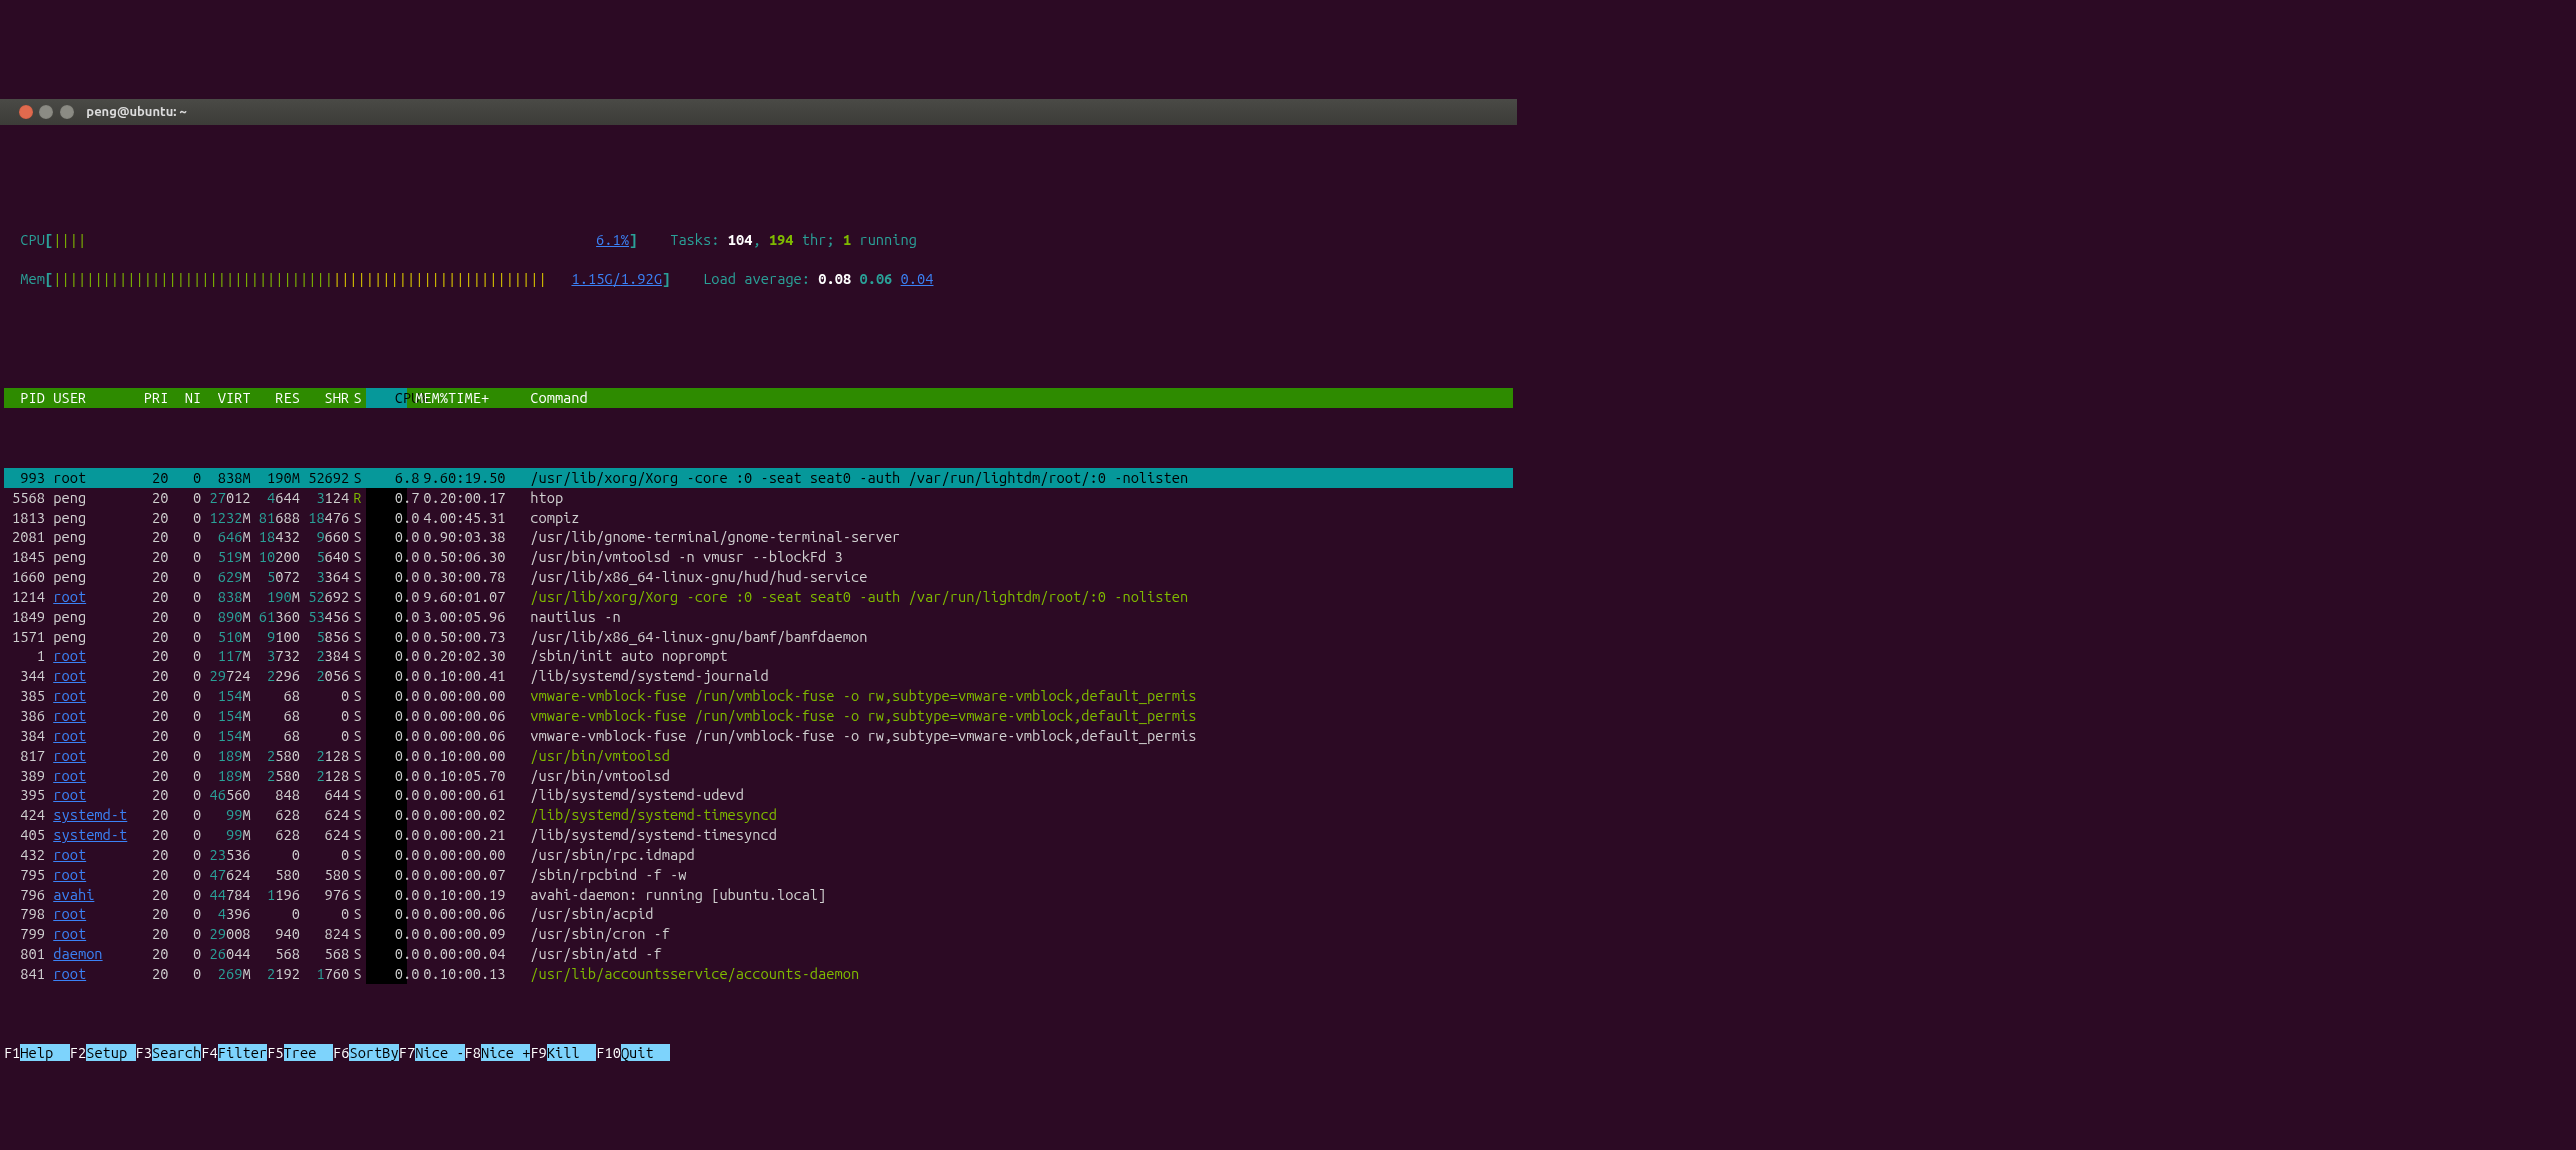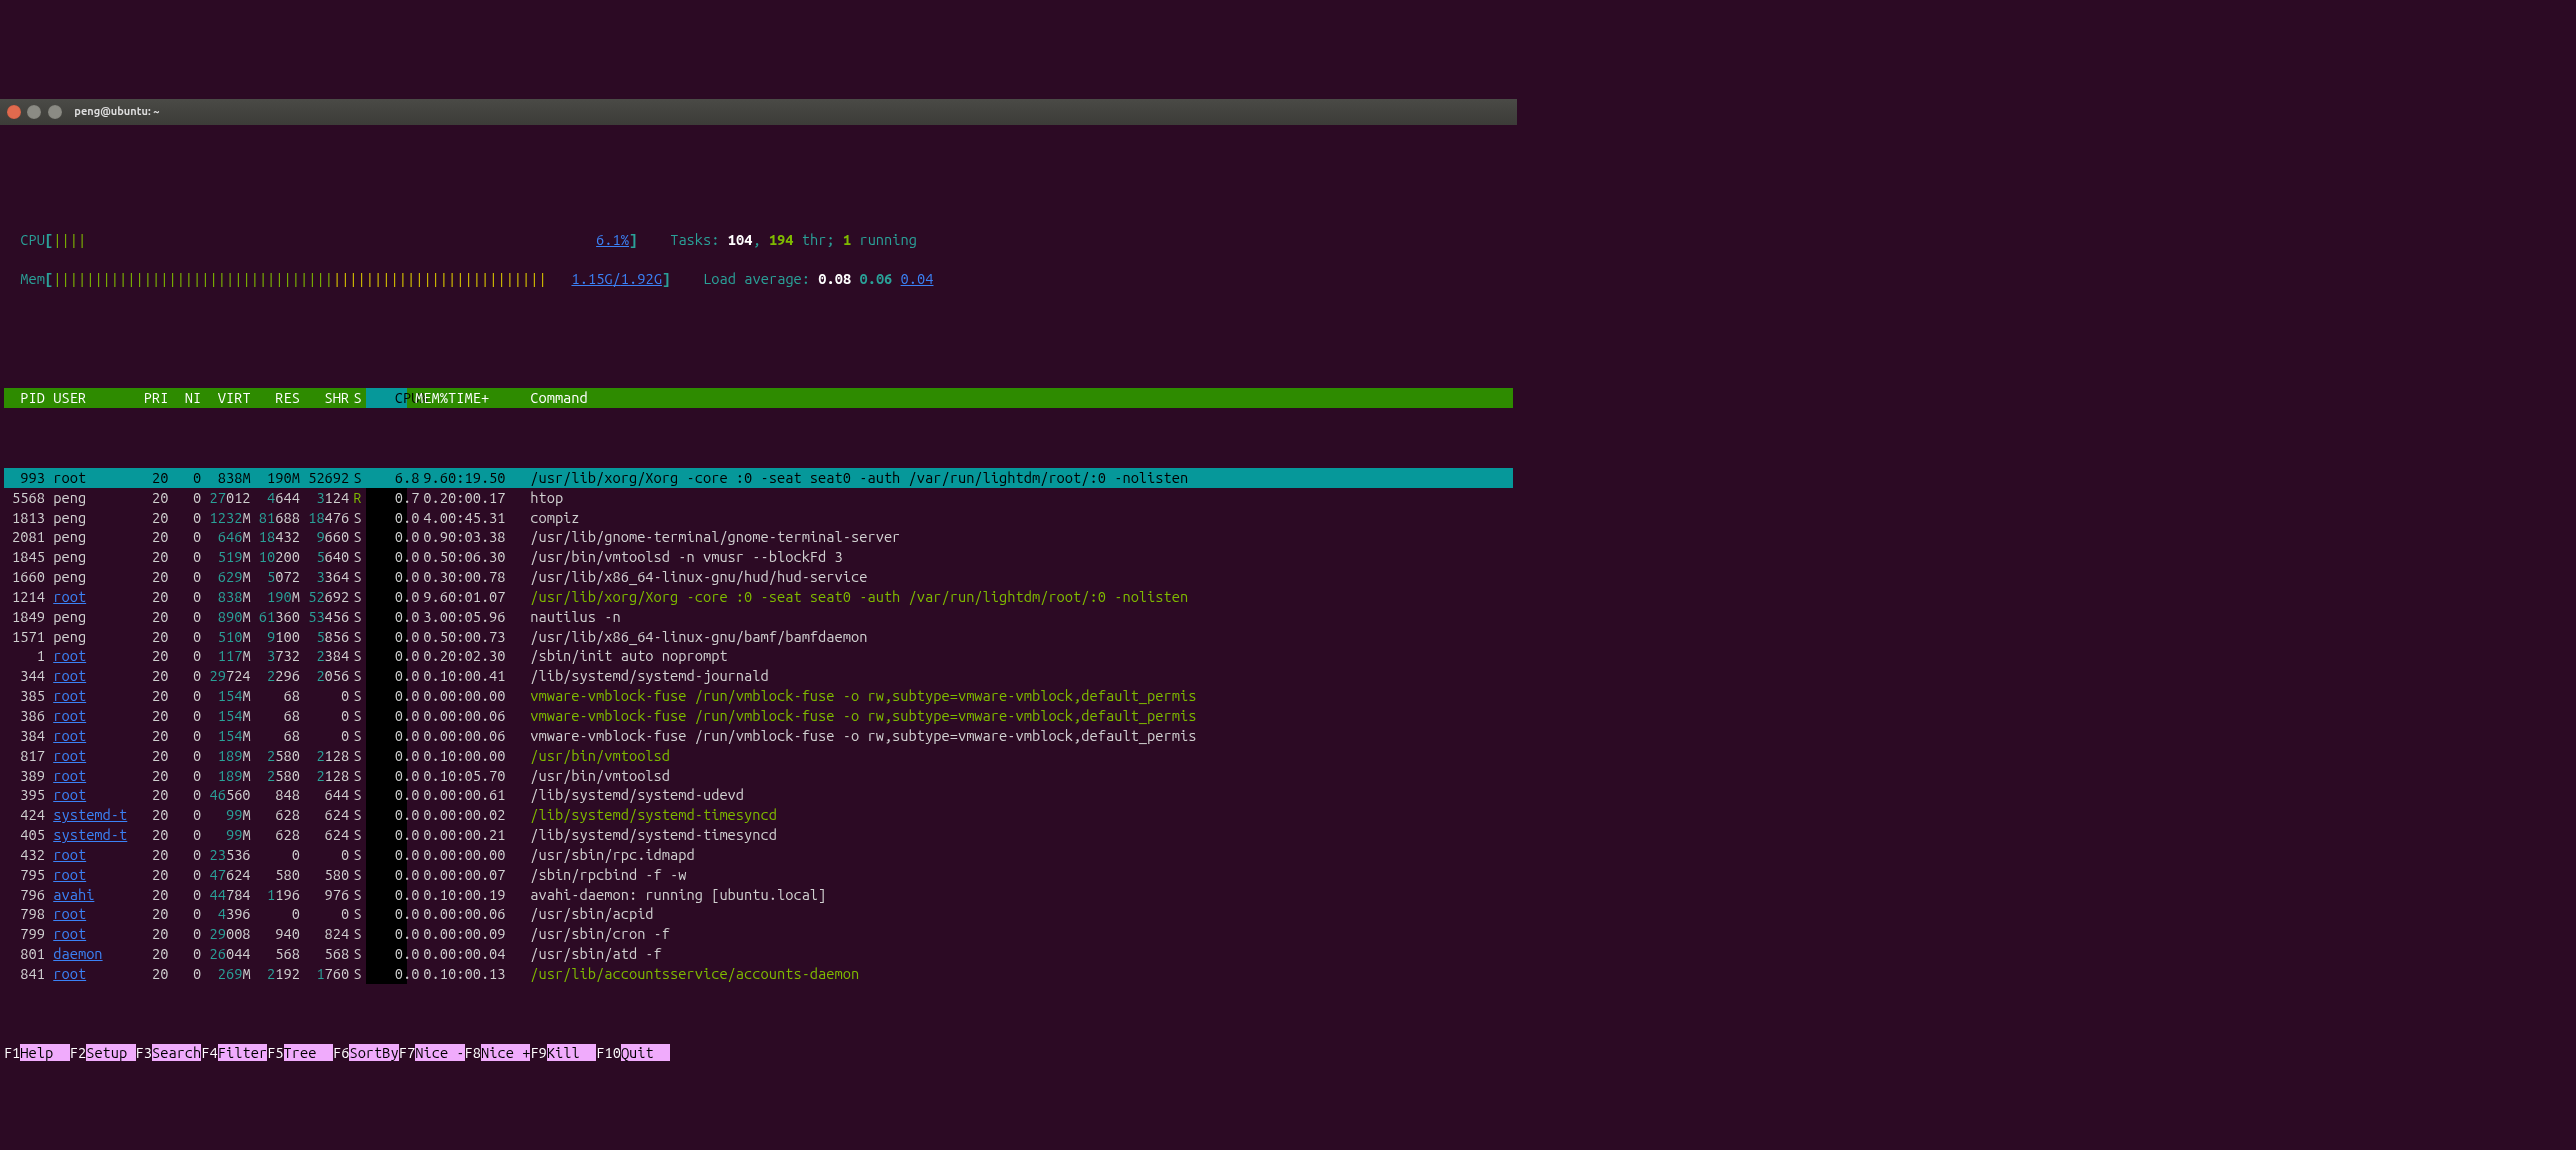--- a/index.html
+++ b/index.html
@@ -12,24 +12,24 @@
     white-space: pre;
     overflow: hidden;
     width: 1517px;
   }
   
   .titlebar {
     height: 25.4px;
     background: linear-gradient(#4a4a46, #3c3c38);
     display: flex;
     align-items: center;
-    padding: 0 7px;
+    padding: 0 19px;
     color: #dcdcdc;
     font-family: "Ubuntu", sans-serif;
-    font-size: 11px;
+    font-size: 13px;
     font-weight: bold;
   }
   .wbtn {
     width: 13.7px; height: 13.7px; border-radius: 6.8px;
     display: inline-block; margin-right: 6.8px;
     box-shadow: inset 0 0 1px rgba(0,0,0,.4);
   }
   .wbtn.close { background: #e06a4e; }
   .wbtn.min   { background: #8b8b84; }
   .wbtn.max   { background: #8b8b84; }
@@ -51,21 +51,21 @@
   
   .colhdr { background: #2e8b00; color: #ffffff; display: block; }
   .sortcol { background: #06989a; color: #000000; }
 
   
   .selrow { background: #06989a; color: #000000; }
 
   
   .footer { position: relative; }
   .fkey  { color: #ffffff; }
-  .flabel{ background: #f0abfc; color: #000000; }
+  .flabel{ background: #7dd3fc; color: #000000; }
 
   
   .c-pid   { display: inline-block; width: 5ch;  text-align: right; }
   .c-user  { display: inline-block; width: 10ch; text-align: left;  }
   .c-pri   { display: inline-block; width: 4ch;  text-align: right; }
   .c-ni    { display: inline-block; width: 4ch;  text-align: right; }
   .c-virt  { display: inline-block; width: 6ch;  text-align: right; }
   .c-res   { display: inline-block; width: 6ch;  text-align: right; }
   .c-shr   { display: inline-block; width: 6ch;  text-align: right; }
   .c-s     { display: inline-block; width: 2ch;  text-align: center;}

